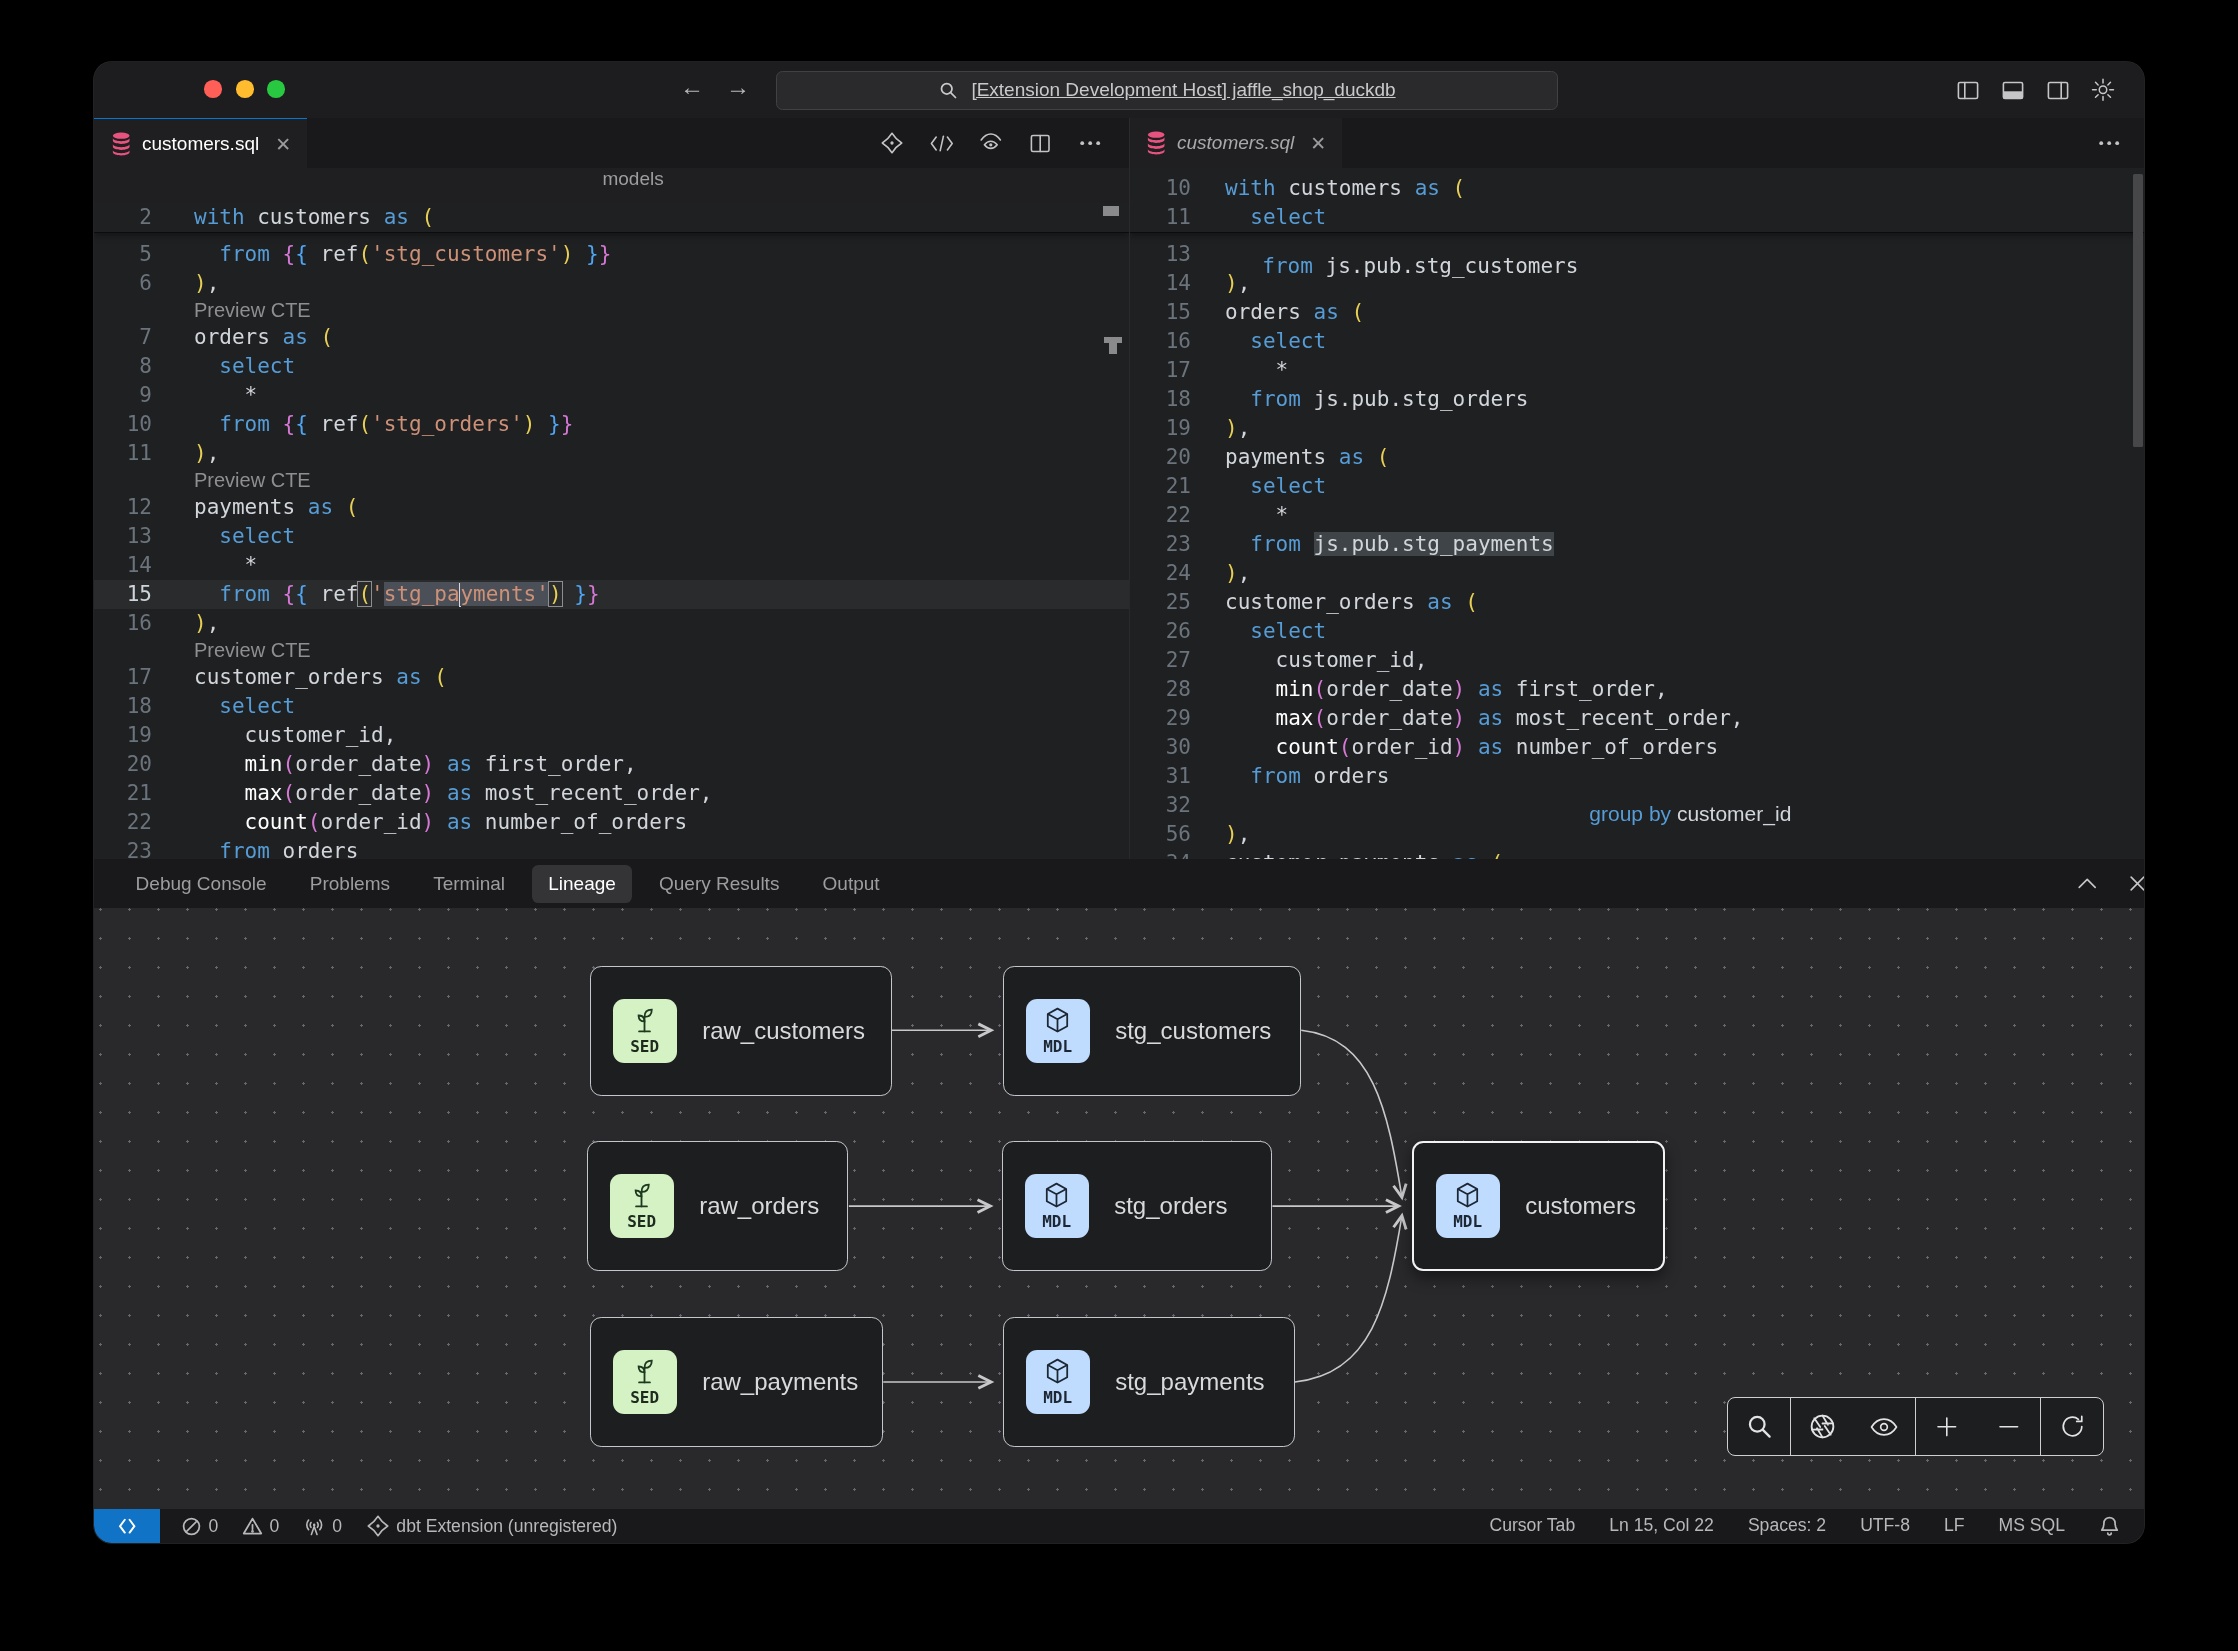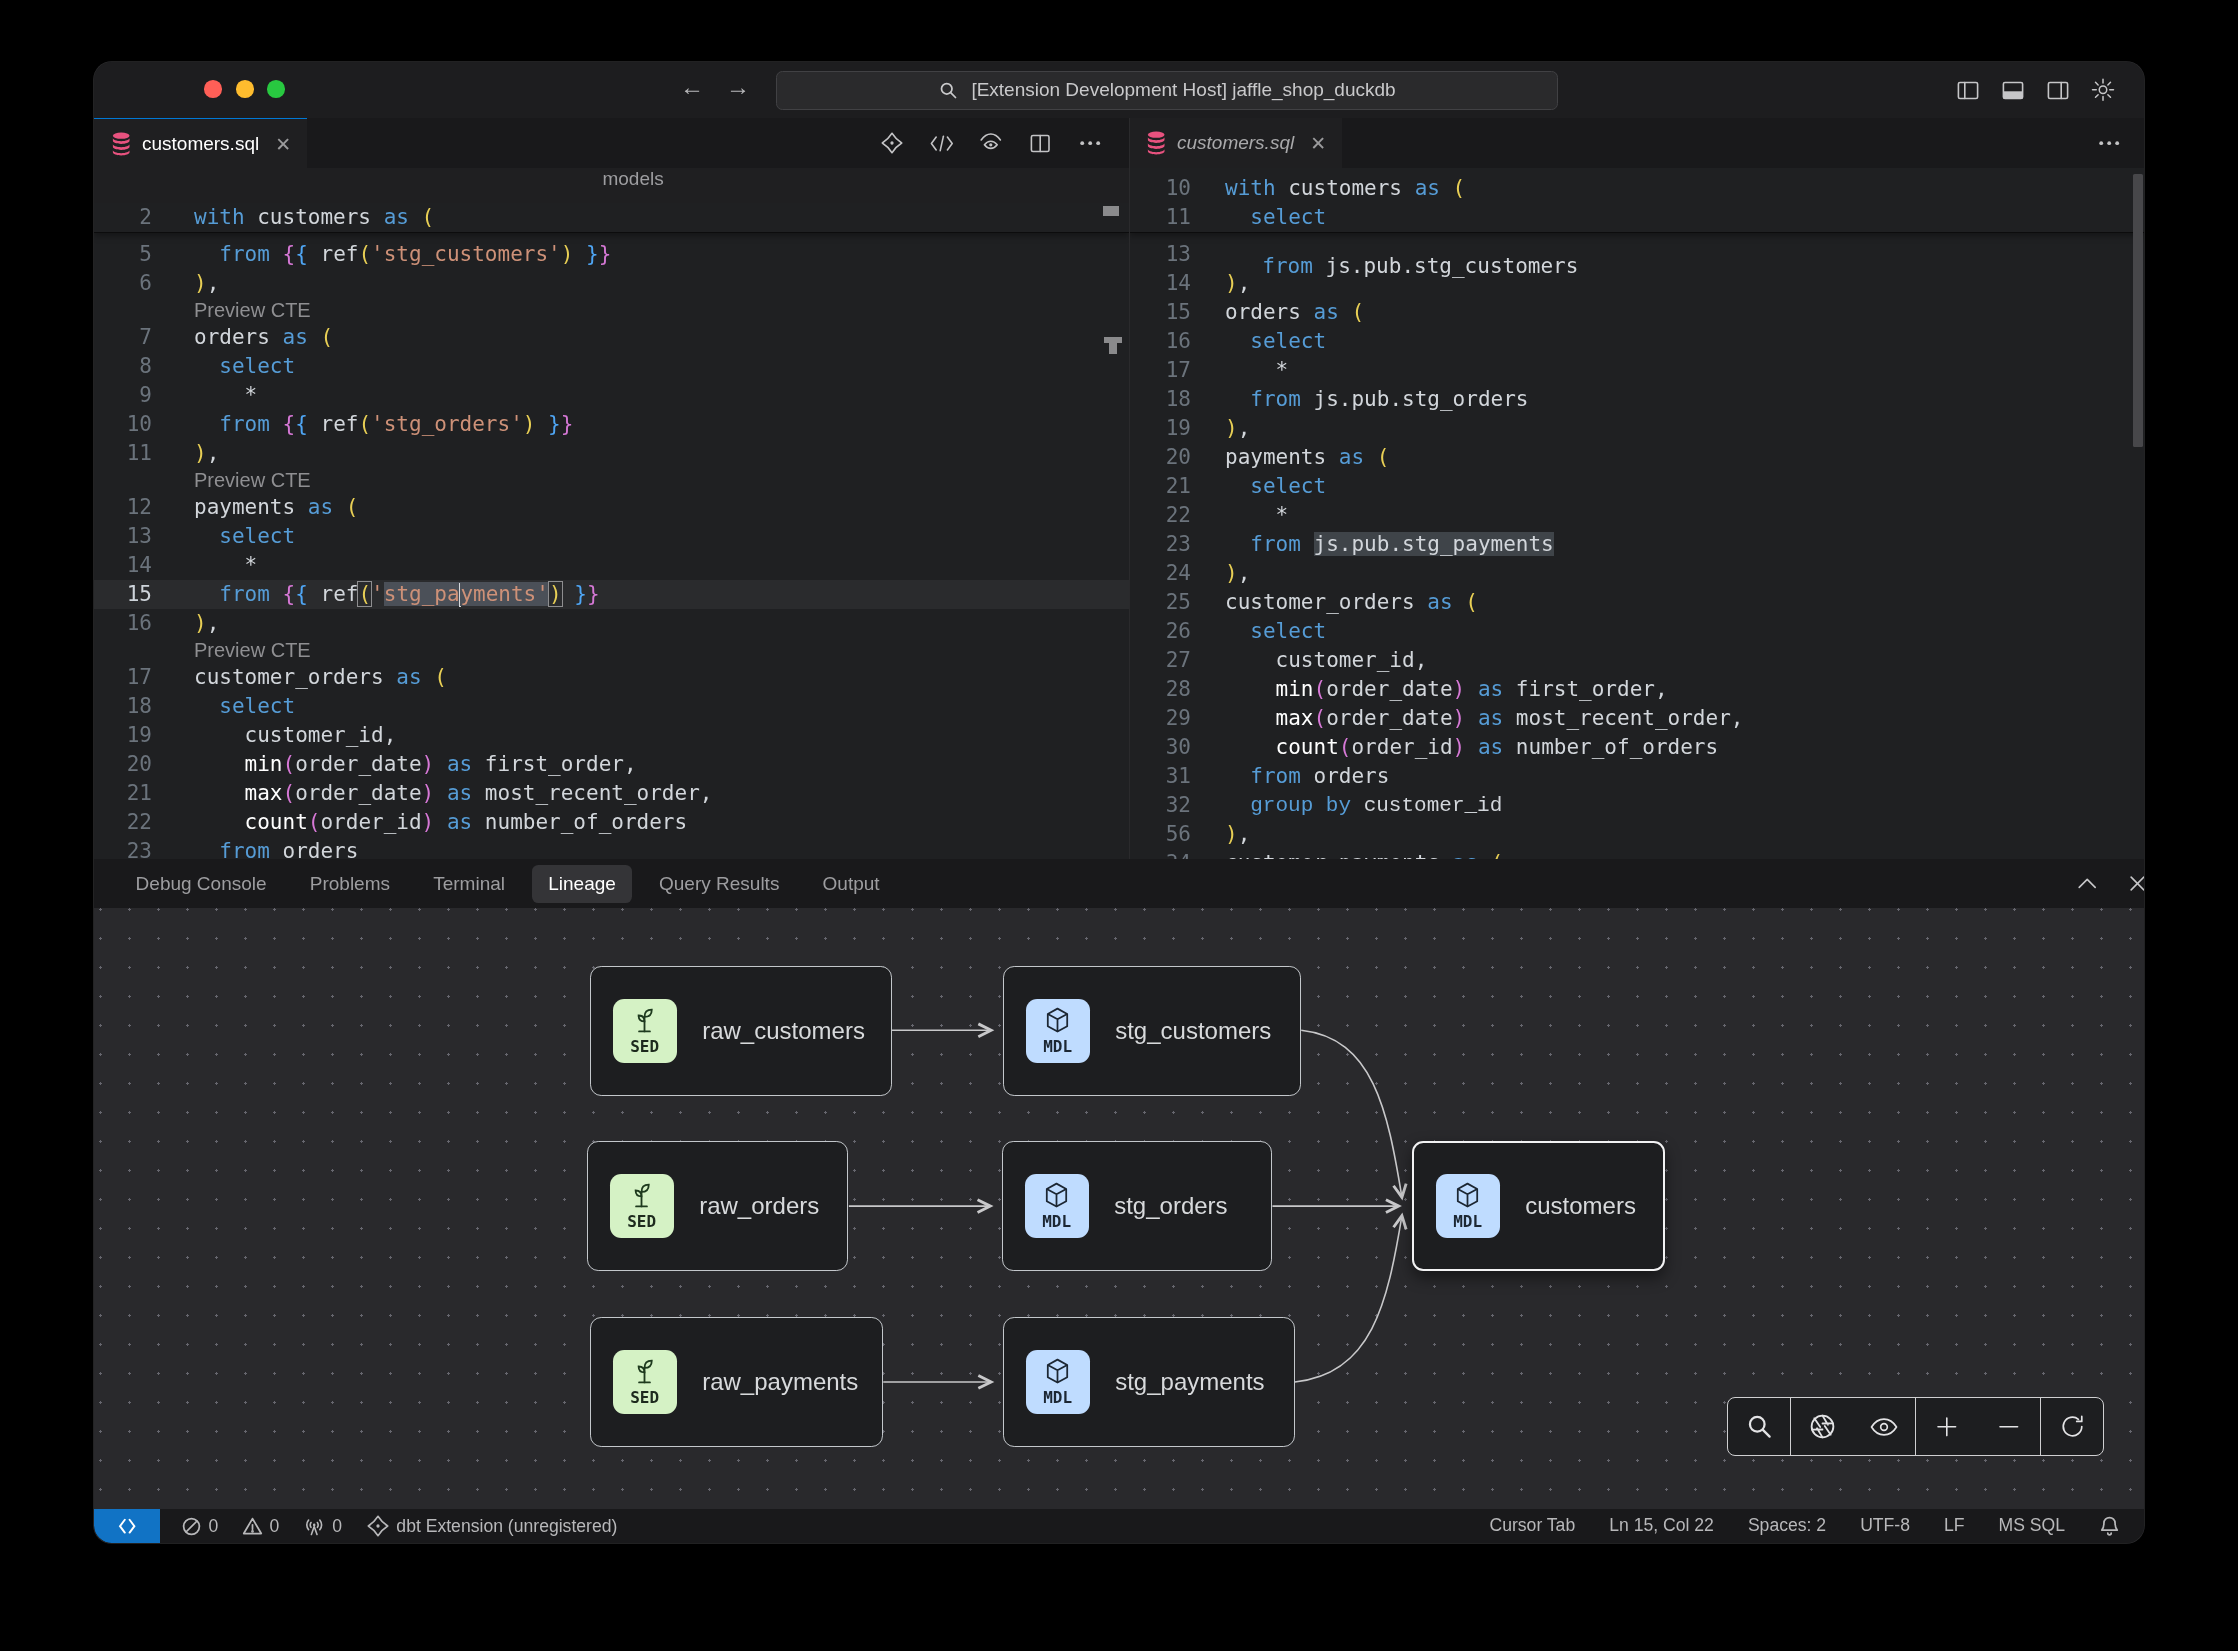--- a/index.html
+++ b/index.html
@@ -5,21 +5,21 @@
   html,body{margin:0;padding:0;background:#000;width:2239px;height:1652px;overflow:hidden;
     font-family:"Liberation Sans",sans-serif;-webkit-font-smoothing:antialiased;}
   .window{position:absolute;left:94px;top:62px;width:2050px;height:1481px;background:#1f1f21;
     border-radius:17.6px;overflow:hidden;box-shadow:0 0 0 0.8px #2c2c2e,0 24px 72px rgba(0,0,0,.85);}
   
   .titlebar{position:absolute;left:0;top:0;width:100%;height:56px;background:#1d1d1f;}
   .tl{position:absolute;top:18.4px;width:17.6px;height:17.6px;border-radius:50%;}
   .nav{position:absolute;top:11.2px;font-size:24px;color:#b9b9bb;width:32px;text-align:center;cursor:default;}
   .searchbox{position:absolute;left:682px;top:8.8px;width:780px;height:37px;background:#2a2a2c;
     border:0.8px solid #414144;border-radius:6.4px;display:flex;align-items:center;justify-content:center;
-    color:#c9c9cb;font-size:19px;gap:12px;}
+    color:#c9c9cb;font-size:19px;gap:12px;text-decoration:underline;}
   .tbicons{position:absolute;right:29px;top:0;height:56px;display:flex;align-items:center;gap:21px;color:#c6c6c8;}
   .tbicons .ic{width:24px;height:24px;display:flex;align-items:center;justify-content:center;}
   
   .tabbar{position:absolute;left:0;top:56px;width:100%;height:50px;background:#19191b;border-bottom:0.8px solid #2a2a2c;}
   .tab{position:absolute;top:0;height:50px;display:flex;align-items:center;gap:9.6px;padding:0 16px;
     background:#1f1f21;font-size:19px;color:#fff;}
   .tab.active{border-top:1.6px solid #0078d4;}
   .tab .close{color:#9a9a9c;font-size:19px;margin-left:6.4px;}
   .tab.preview .lbl{font-style:italic;color:#a9a9ab;}
   .editor-actions{position:absolute;top:0;height:50px;display:flex;align-items:center;gap:24px;color:#c3c3c5;}
@@ -273,21 +273,21 @@
         <div class="row"><span class="gut">22</span><pre class="codeln" style="margin: 0px; font-family: inherit;"><span class="fg">    *</span></pre></div>
         <div class="row"><span class="gut">23</span><pre class="codeln" style="margin: 0px; font-family: inherit;"><span class="fg">  </span><span class="kw">from</span><span class="fg"> </span><span class="hl">js.pub.stg_payments</span></pre></div>
         <div class="row"><span class="gut">24</span><pre class="codeln" style="margin: 0px; font-family: inherit;"><span class="by">)</span><span class="fg">,</span></pre></div>
         <div class="row"><span class="gut">25</span><pre class="codeln" style="margin: 0px; font-family: inherit;"><span class="fg">customer_orders </span><span class="kw">as</span><span class="by"> (</span></pre></div>
         <div class="row"><span class="gut">26</span><pre class="codeln" style="margin: 0px; font-family: inherit;"><span class="fg">  </span><span class="kw">select</span></pre></div>
         <div class="row"><span class="gut">27</span><pre class="codeln" style="margin: 0px; font-family: inherit;"><span class="fg">    customer_id,</span></pre></div>
         <div class="row"><span class="gut">28</span><pre class="codeln" style="margin: 0px; font-family: inherit;"><span class="fg">    </span><span class="fn">min</span><span class="bp">(</span><span class="fg">order_date</span><span class="bp">)</span><span class="fg"> </span><span class="kw">as</span><span class="fg"> first_order,</span></pre></div>
         <div class="row"><span class="gut">29</span><pre class="codeln" style="margin: 0px; font-family: inherit;"><span class="fg">    </span><span class="fn">max</span><span class="bp">(</span><span class="fg">order_date</span><span class="bp">)</span><span class="fg"> </span><span class="kw">as</span><span class="fg"> most_recent_order,</span></pre></div>
         <div class="row"><span class="gut">30</span><pre class="codeln" style="margin: 0px; font-family: inherit;"><span class="fg">    </span><span class="fn">count</span><span class="bp">(</span><span class="fg">order_id</span><span class="bp">)</span><span class="fg"> </span><span class="kw">as</span><span class="fg"> number_of_orders</span></pre></div>
         <div class="row"><span class="gut">31</span><pre class="codeln" style="margin: 0px; font-family: inherit;"><span class="fg">  </span><span class="kw">from</span><span class="fg"> orders</span></pre></div>
-        <div class="row"><span class="gut">32</span><pre class="codeln" style="margin: 0px; font-family: Liberation Mono, monospace;"><span class="fg">  </span><span class="kw">group</span><span class="fg"> </span><span class="kw">by</span><span class="fg"> customer_id</span></pre></div>
+        <div class="row"><span class="gut">32</span><pre class="codeln" style="margin: 8px; font-family: Liberation Sans, sans-serif; text-align: center;"><span class="fg">  </span><span class="kw">group</span><span class="fg"> </span><span class="kw">by</span><span class="fg"> customer_id</span></pre></div>
         <div class="row"><span class="gut">56</span><pre class="codeln" style="margin: 0px; font-family: inherit;"><span class="by">)</span><span class="fg">,</span></pre></div>
         <div class="row"><span class="gut">34</span><pre class="codeln" style="margin: 0px; font-family: inherit;"><span class="fg">customer_payments </span><span class="kw">as</span><span class="by"> (</span></pre></div>
       </div>
     </div>
 
   <div class="ruler-mark" style="left:1009px;top:144px;width:16px;height:9.6px"></div>
   <div class="ruler-mark" style="left:1010px;top:275px;width:17.6px;height:6.4px"></div>
   <div class="ruler-mark" style="left:1015px;top:281px;width:8px;height:11.2px"></div>
   <div class="vscroll" style="left:2039px;top:112px;width:9.6px;height:273px"></div>
 

